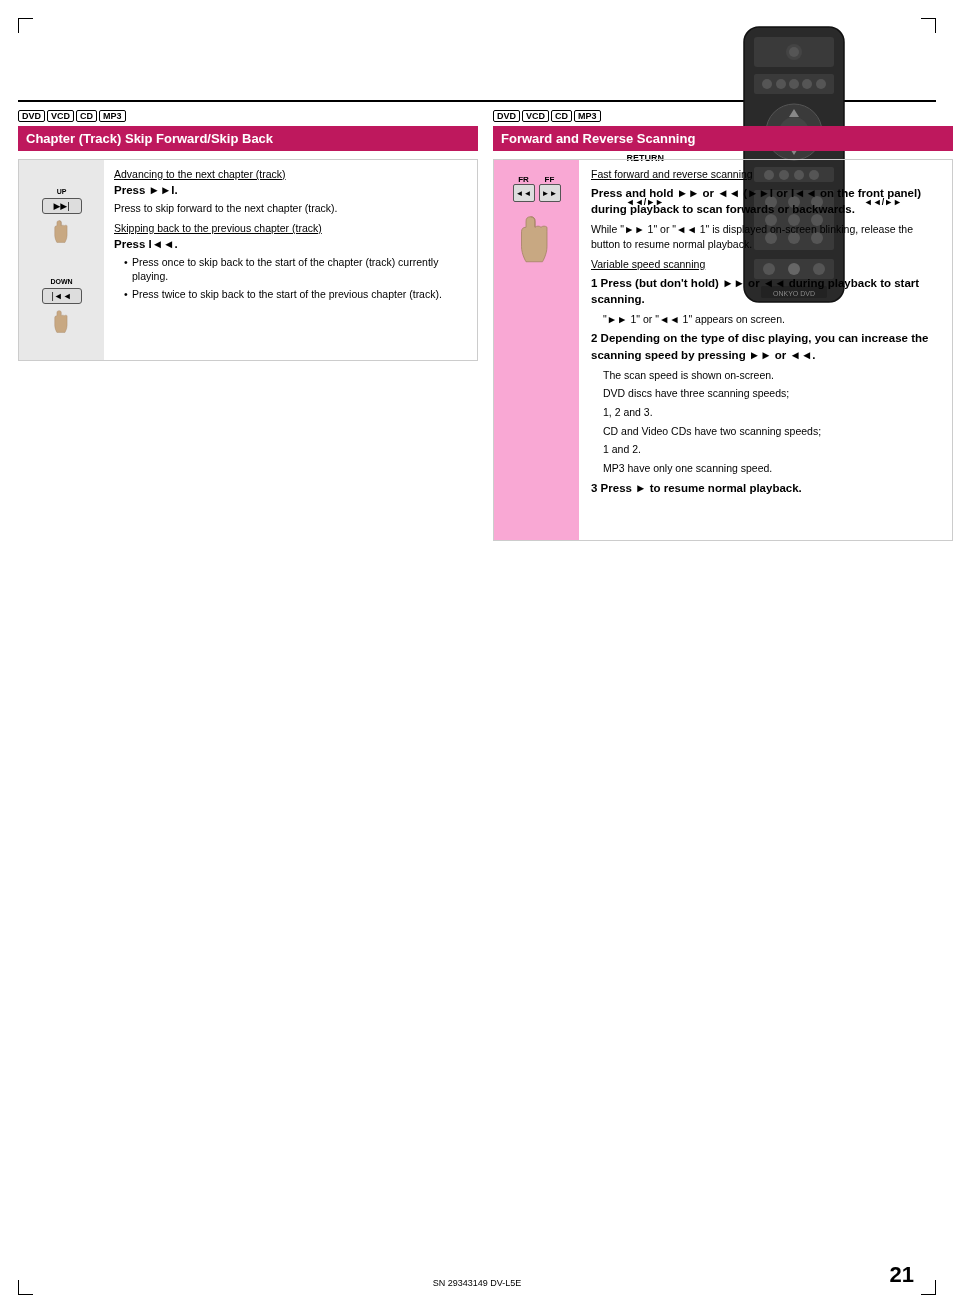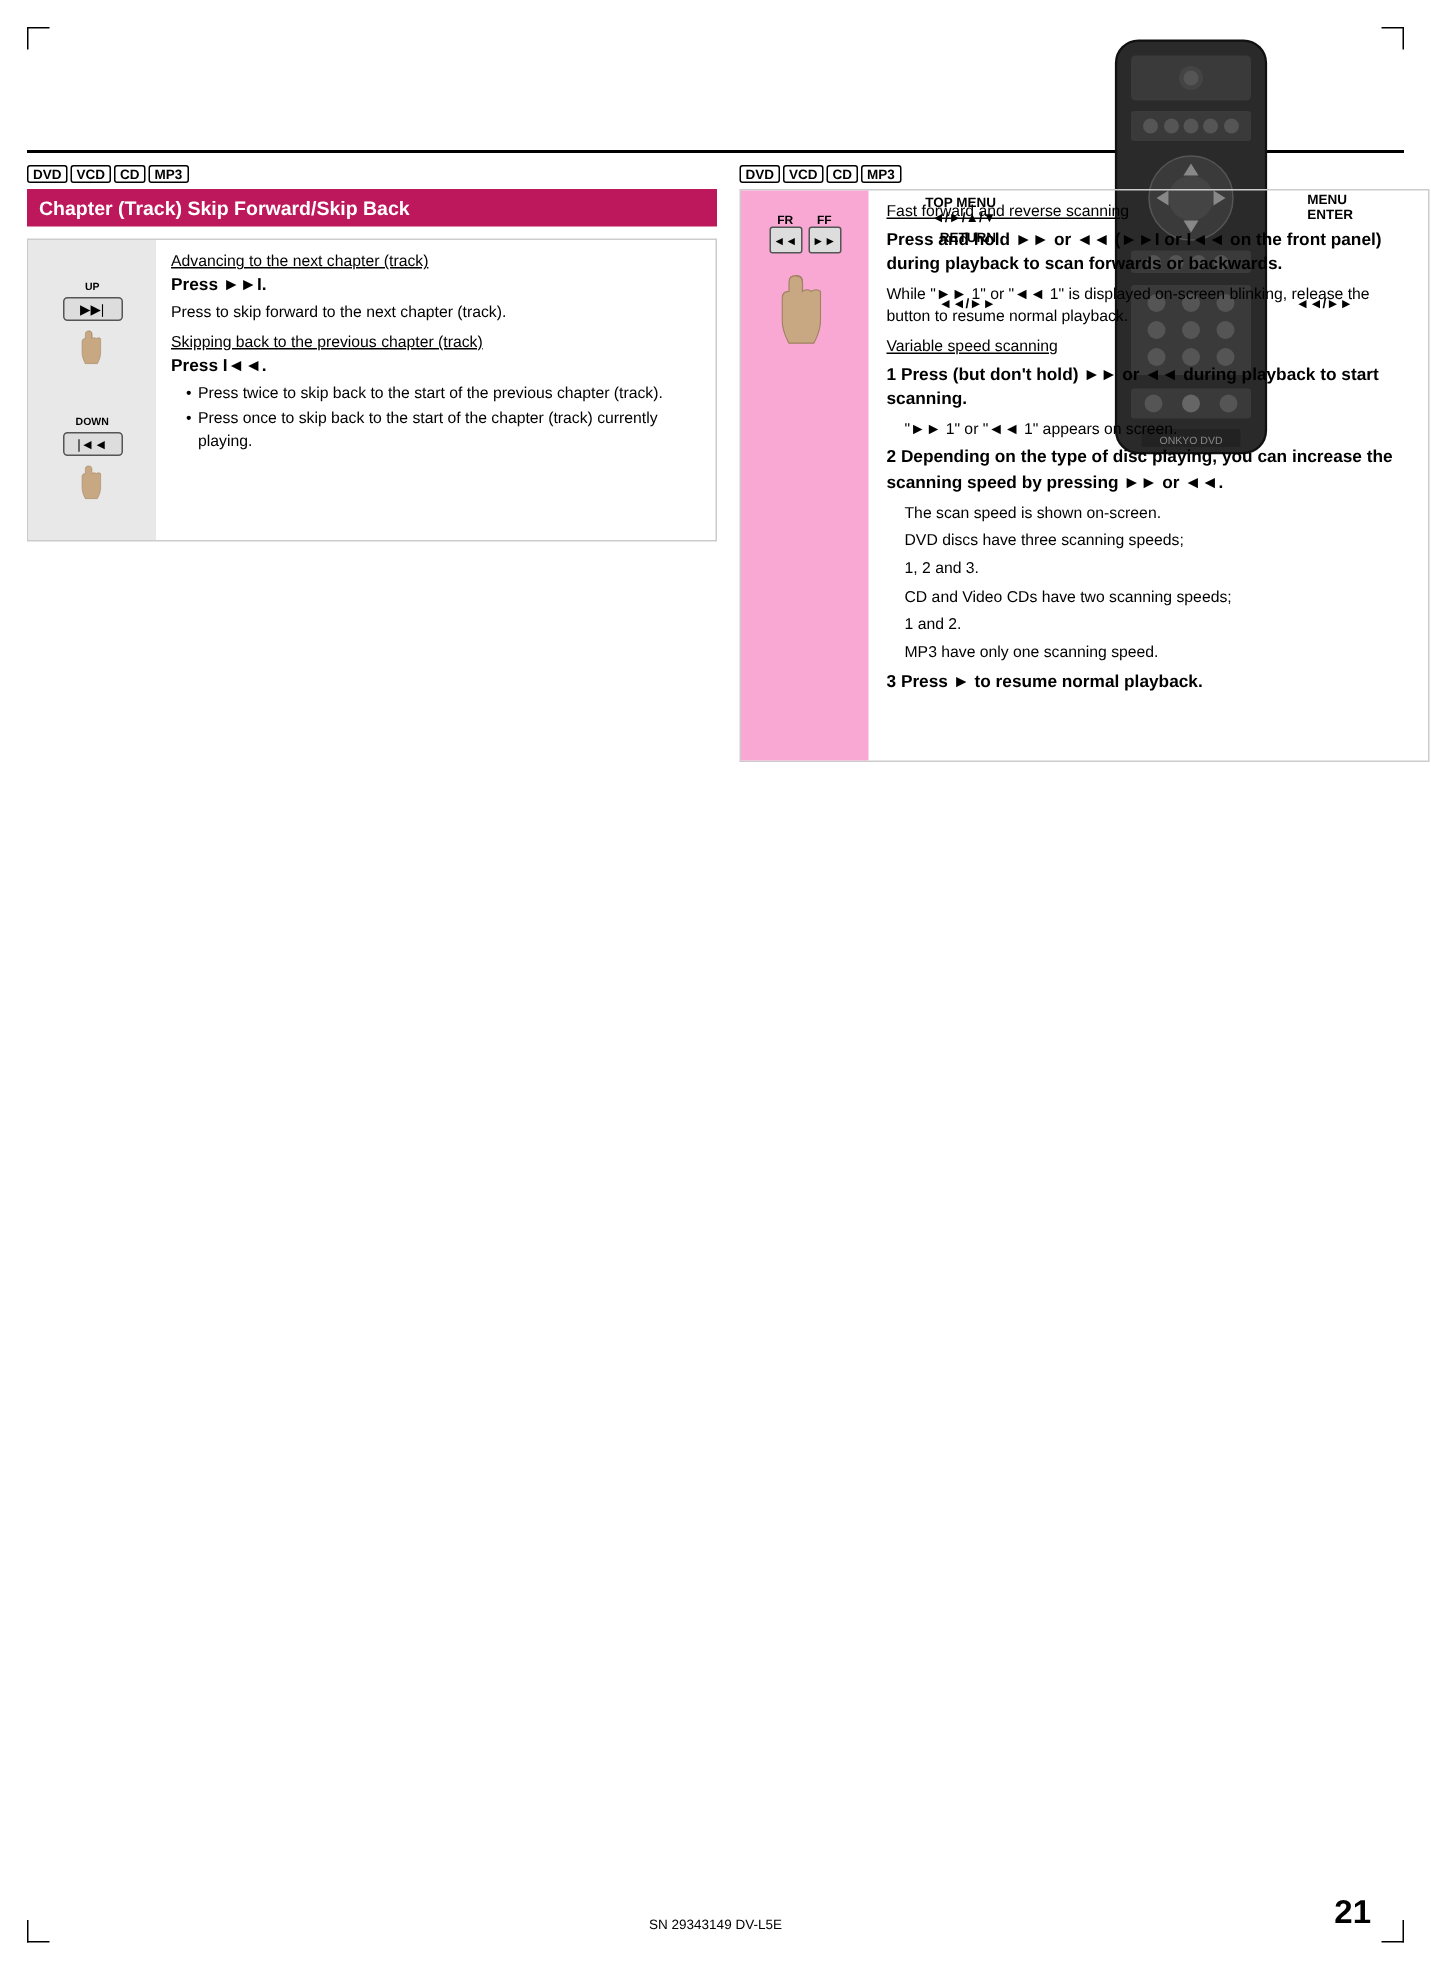--- a/index.html
+++ b/index.html
@@ -411,35 +411,38 @@
           </svg>
         </div>
       </div>
 
       <div class="text-content">
         <span class="underline-text">Advancing to the next chapter (track)</span>
         <div class="bold-instruction">Press ►►I.</div>
         <div class="normal-text">Press to skip forward to the next chapter (track).</div>
         <span class="underline-text">Skipping back to the previous chapter (track)</span>
         <div class="bold-instruction">Press I◄◄.</div>
+        <div class="bullet-item">Press once to skip back to the start of the chapter (track) currently playing.</div>
         <div class="bullet-item">Press twice to skip back to the start of the previous chapter (track).</div>
-        <div class="bullet-item">Press once to skip back to the start of the chapter (track) currently playing.</div>
       </div>
     </div>
   </div>
 
   <div class="right-col">
 
     <div class="format-tags">
       <span class="format-tag">DVD</span>
       <span class="format-tag">VCD</span>
       <span class="format-tag">CD</span>
       <span class="format-tag">MP3</span>
     </div>
 
+    <div class="section-header">
+      <span>Forward and Reverse Scanning</span>
+    </div>
 
     <div class="right-content-box">
 
       <div class="hand-area-right">
 
         <div style="display:flex; gap:4px; margin-bottom:6px;">
           <div style="display:flex;flex-direction:column;align-items:center;">
             <span style="font-size:8px;font-weight:bold;">FR</span>
             <div style="width:22px;height:18px;border:1.5px solid #555;border-radius:2px;background:#ddd;display:flex;align-items:center;justify-content:center;font-size:8px;">◄◄</div>
           </div>

